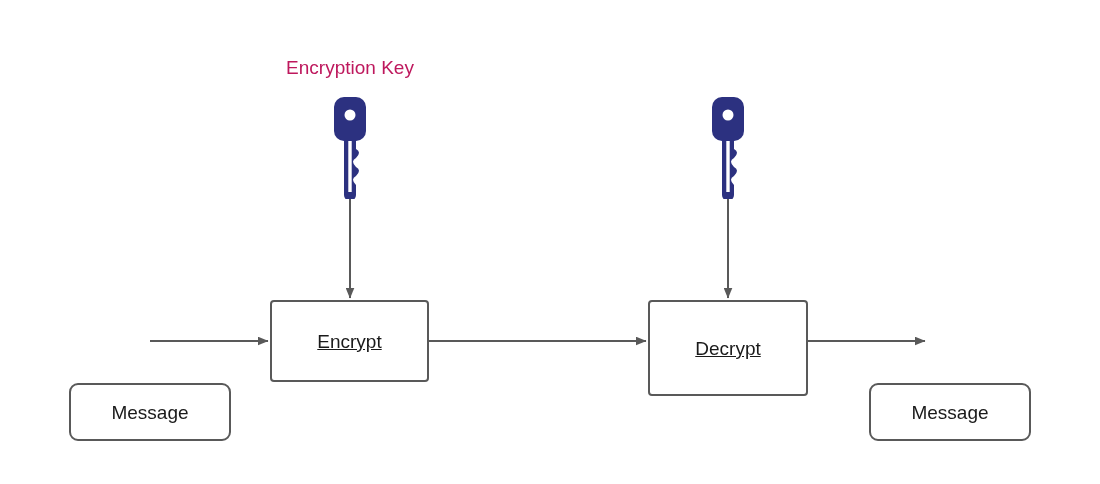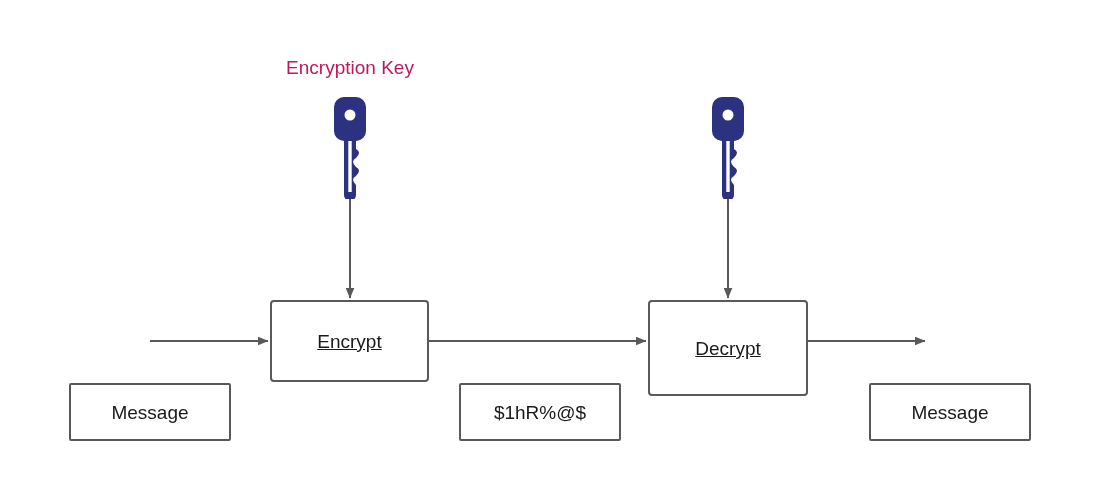--- a/index.html
+++ b/index.html
@@ -21,21 +21,21 @@
     position: absolute;
     left: 0;
     top: 0;
     width: 1100px;
     height: 484px;
   }
   .node-box {
     position: absolute;
     box-sizing: border-box;
     border: 2px solid #595959;
-    border-radius: 2px;
+    border-radius: 9px;
     background: #ffffff;
     display: flex;
     align-items: center;
     justify-content: center;
     color: #1a1a1a;
     font-size: 19px;
     font-family: "Liberation Sans", sans-serif;
     line-height: 1;
     white-space: nowrap;
   }
@@ -104,21 +104,18 @@
   </div>
 
   <div class="node-box proc-box" style="left:648px; top:300px; width:160px; height:96px;">
     <span>Decrypt</span>
   </div>
 
   <div class="node-box" style="left:69px; top:383px; width:162px; height:58px;">
     <span>Message</span>
   </div>
 
-  <div class="node-box" style="left:459px; top:383px; width:162px; height:58px;">
-    <span>$1hR%@$</span>
-  </div>
 
   <div class="node-box" style="left:869px; top:383px; width:162px; height:58px;">
     <span>Message</span>
   </div>
 
 </div>
 
 </body></html>

